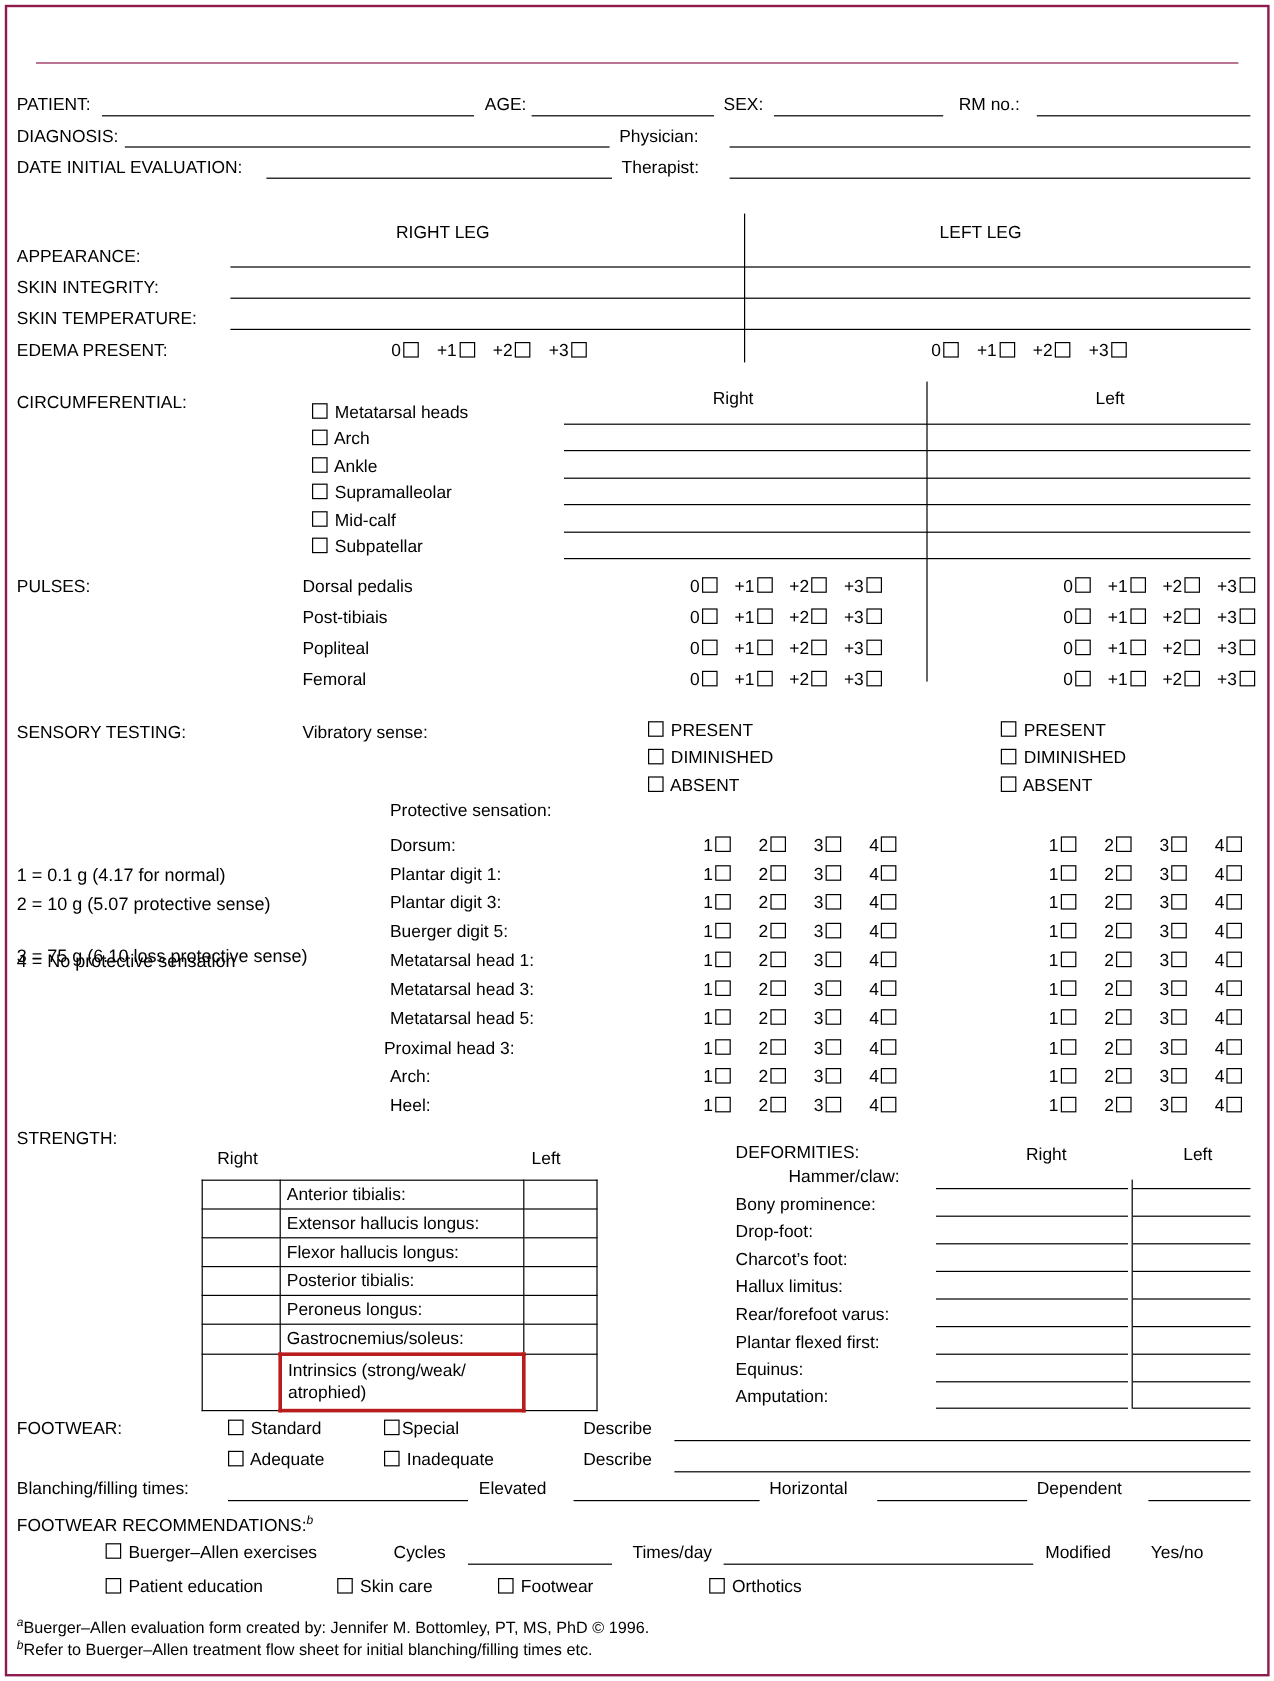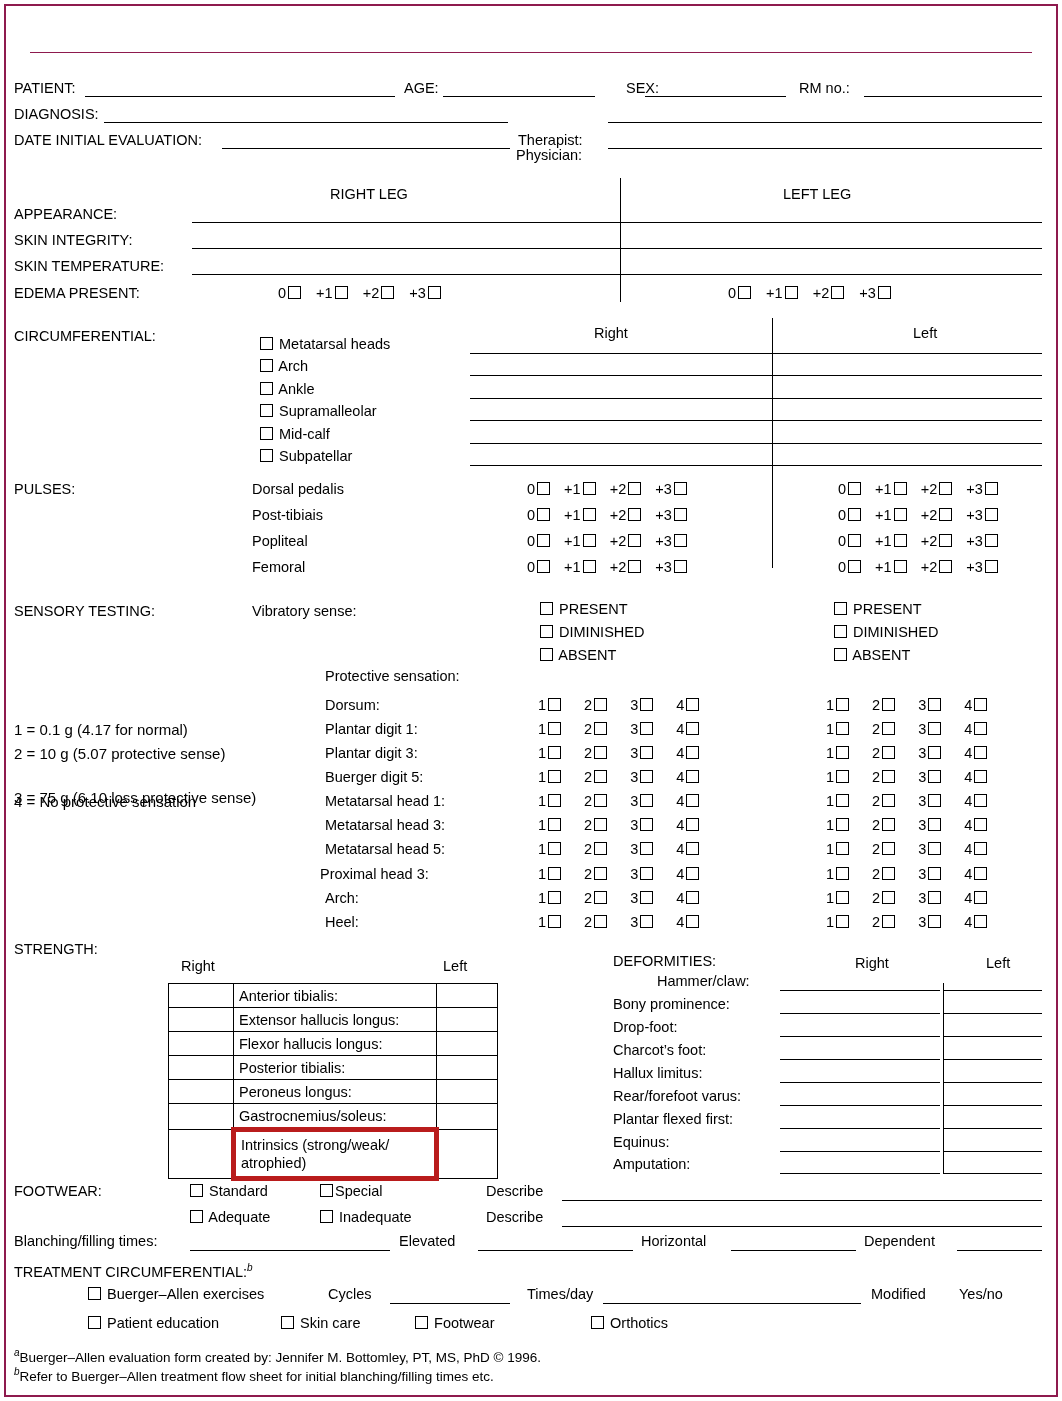--- a/index.html
+++ b/index.html
@@ -21,46 +21,46 @@
     position:absolute;left:30px;top:52px;width:1002px;height:0;
     border-top:1.5px solid #8e1a4e;
   }
   .content{position:absolute;left:0;top:0;width:1062px;height:1401px;}
   .lbl{font-size:14.5px;white-space:nowrap;}
   .small{font-size:13.5px;}
   .abs{position:absolute;}
   .ln{position:absolute;border-bottom:1px solid #000;height:0;}
   .vln{position:absolute;border-left:1px solid #000;width:0;}
   .cb{display:inline-block;width:11px;height:11px;border:1px solid #000;vertical-align:-1px;margin:0 2px;}
-  .row-nowrap{white-space:nowrap;}
+  .row-nowrap{white-space:nowrap;margin-left:48px;}
   .tbl{border-collapse:collapse;padding-left:20px;}
   sup{font-size:10px;vertical-align:super;}
   i{font-style:italic;}
   .scale-item{font-size:15px;}
 </style>
 </head>
 <body>
 
 <div class="page-border"></div>
 <div class="top-rule"></div>
 
 <div class="content">
 
   <div class="abs lbl" style="left:14px;top:80px;">PATIENT:</div>
   <div class="ln" style="left:85px;top:96px;width:310px;"></div>
   <div class="abs lbl" style="left:404px;top:80px;">AGE:</div>
   <div class="ln" style="left:443px;top:96px;width:152px;"></div>
-  <div class="abs lbl" style="left:603px;top:80px;margin-left:23px;">SEX:</div>
+  <div class="abs lbl" style="left:603px;top:80px;">SEX:</div>
   <div class="ln" style="left:645px;top:96px;width:141px;"></div>
   <div class="abs lbl" style="left:799px;top:80px;">RM no.:</div>
   <div class="ln" style="left:864px;top:96px;width:178px;"></div>
 
   <div class="abs lbl" style="left:14px;top:106px;">DIAGNOSIS:</div>
   <div class="ln" style="left:104px;top:122px;width:404px;"></div>
-  <div class="abs lbl" style="left:516px;top:106px;margin-top:41px;">Physician:</div>
+  <div class="abs lbl" style="left:516px;top:106px;">Physician:</div>
   <div class="ln" style="left:608px;top:122px;width:434px;"></div>
 
   <div class="abs lbl" style="left:14px;top:132px;">DATE INITIAL EVALUATION:</div>
   <div class="ln" style="left:222px;top:148px;width:288px;"></div>
   <div class="abs lbl" style="left:518px;top:132px;">Therapist:</div>
   <div class="ln" style="left:608px;top:148px;width:434px;"></div>
 
   <div class="abs lbl" style="left:330px;top:186px;">RIGHT LEG</div>
   <div class="abs lbl" style="left:783px;top:186px;">LEFT LEG</div>
   <div class="vln" style="left:620px;top:178px;height:124px;"></div>
@@ -395,21 +395,21 @@
         <td style="border:1px solid #000;height:21px;padding-left:5px;">Peroneus longus:</td>
         <td style="border:1px solid #000;height:21px;"></td>
       </tr>
       <tr>
         <td style="border:1px solid #000;height:21px;"></td>
         <td style="border:1px solid #000;height:21px;padding-left:5px;">Gastrocnemius/soleus:</td>
         <td style="border:1px solid #000;height:21px;"></td>
       </tr>
       <tr>
         <td style="border:1px solid #000;height:42px;"></td>
-        <td style="border:5px solid #b91c1c;height:42px;padding-left:5px;line-height:1.25;">Intrinsics (strong/weak/ atrophied)</td>
+        <td style="border:3px solid #b91c1c;height:42px;padding-left:5px;line-height:1.25;">Intrinsics (strong/weak/ atrophied)</td>
         <td style="border:1px solid #000;height:42px;"></td>
       </tr>
     </tbody>
       </table>
   </div>
 
   <div class="abs lbl" style="left:613px;top:953px;">DEFORMITIES:</div>
   <div class="abs lbl" style="left:855px;top:955px;">Right</div>
   <div class="abs lbl" style="left:986px;top:955px;">Left</div>
 
@@ -477,21 +477,21 @@
   <div class="abs lbl" style="left:14px;top:1233px;">Blanching/filling times:</div>
   <div class="ln" style="left:190px;top:1250px;width:200px;"></div>
   <div class="abs lbl" style="left:399px;top:1233px;">Elevated</div>
   <div class="ln" style="left:478px;top:1250px;width:155px;"></div>
   <div class="abs lbl" style="left:641px;top:1233px;">Horizontal</div>
   <div class="ln" style="left:731px;top:1250px;width:125px;"></div>
   <div class="abs lbl" style="left:864px;top:1233px;">Dependent</div>
   <div class="ln" style="left:957px;top:1250px;width:85px;"></div>
 
   <div class="abs lbl" style="left:14px;top:1262px;">
-    <span>TREATMENT CIRCUMFERENTIAL:</span><sup><i>b</i></sup>
+    <span>FOOTWEAR RECOMMENDATIONS:</span><sup><i>b</i></sup>
   </div>
 
   <div class="abs" style="left:86px;top:1286px;">
     <span class="cb"></span>
     <span class="lbl">Buerger–Allen exercises</span>
   </div>
   <div class="abs lbl" style="left:328px;top:1286px;">Cycles</div>
   <div class="ln" style="left:390px;top:1303px;width:120px;"></div>
   <div class="abs lbl" style="left:527px;top:1286px;">Times/day</div>
   <div class="ln" style="left:603px;top:1303px;width:258px;"></div>

